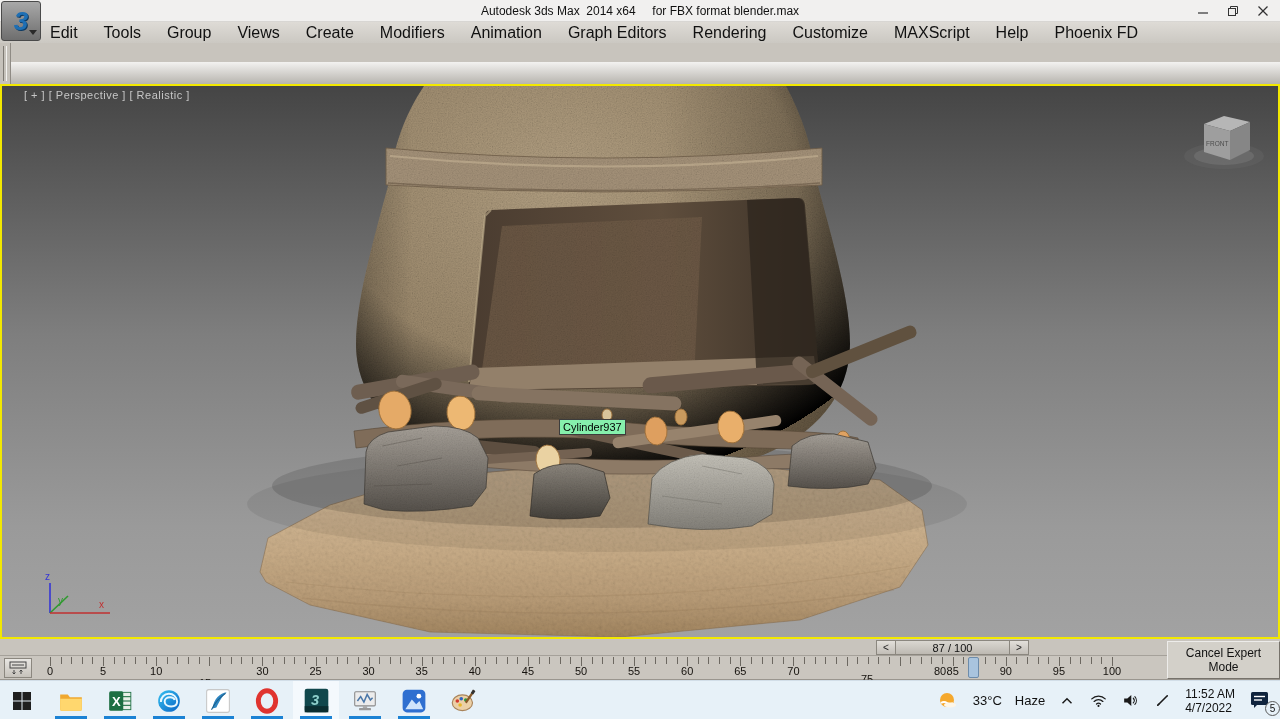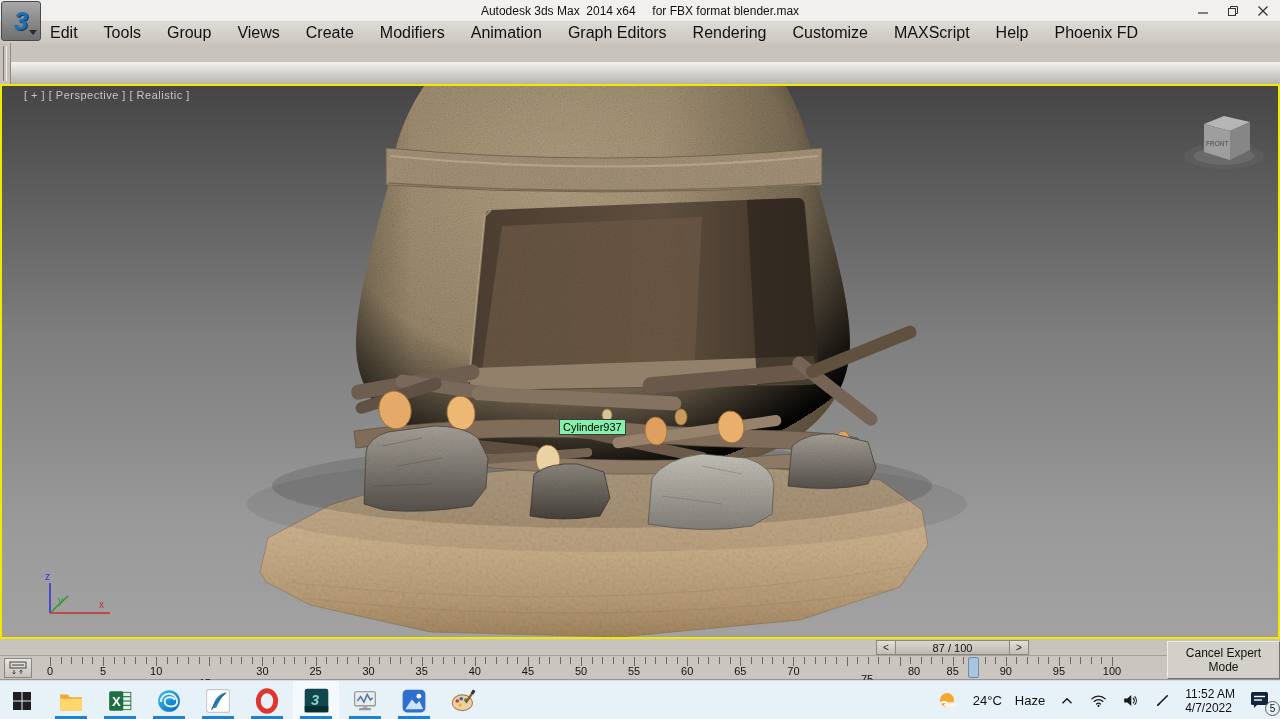--- a/index.html
+++ b/index.html
@@ -443,21 +443,21 @@
         <div class="tick-label" style="left: 368.6px;">30</div>
         <div class="tick-label" style="left: 421.7px;">35</div>
         <div class="tick-label" style="left: 474.8px;">40</div>
         <div class="tick-label" style="left: 527.9px;">45</div>
         <div class="tick-label" style="left: 581px;">50</div>
         <div class="tick-label" style="left: 634.1px;">55</div>
         <div class="tick-label" style="left: 687.2px;">60</div>
         <div class="tick-label" style="left: 740.3px;">65</div>
         <div class="tick-label" style="left: 793.4px;">70</div>
         <div class="tick-label" style="left: 867px; margin-top: 8px;">75</div>
-        <div class="tick-label" style="left: 914px;">80</div>
+        <div class="tick-label" style="left: 940px;">80</div>
         <div class="tick-label" style="left: 952.7px;">85</div>
         <div class="tick-label" style="left: 1005.8px;">90</div>
         <div class="tick-label" style="left: 1058.9px;">95</div>
         <div class="tick-label" style="left: 1112px;">100</div>
       </div>
     <div class="frame-marker" style="left: 968.44px;"></div>
   </div>
 
   <button class="cancel-expert">Cancel Expert Mode</button>
 
@@ -553,21 +553,21 @@
         </svg>
       </div>
     </div>
 
     <div class="tray">
       <svg width="24" height="24" viewBox="0 0 24 24">
         <circle cx="11" cy="11" r="7" fill="#f5a82d"></circle>
         <path d="M5 14 Q8 12 11 14 T17 14" stroke="#fff" stroke-width="2" fill="none"></path>
         <ellipse cx="14" cy="16" rx="6" ry="2.6" fill="#fdf6e8"></ellipse>
       </svg>
-      <span class="tray-text">24°C</span>
+      <span class="tray-text">33°C</span>
       <span class="tray-text">Haze</span>
       <svg width="18" height="18" viewBox="0 0 20 20">
         <polyline points="5,12.5 10,7.5 15,12.5" fill="none" stroke="#1a1a1a" stroke-width="1.6"></polyline>
       </svg>
       <svg width="19" height="19" viewBox="0 0 24 24">
         <path d="M3.5 10 a12 12 0 0 1 17 0 M6.5 13.2 a8 8 0 0 1 11 0 M9.5 16.4 a4 4 0 0 1 5 0" fill="none" stroke="#1a1a1a" stroke-width="1.6" stroke-linecap="round"></path>
         <circle cx="12" cy="18.8" r="1.3" fill="#1a1a1a"></circle>
       </svg>
       <svg width="19" height="19" viewBox="0 0 24 24">
         <path d="M4 9.5 v5 h4 l5 4.5 V5 L8 9.5 Z" fill="#1a1a1a"></path>

